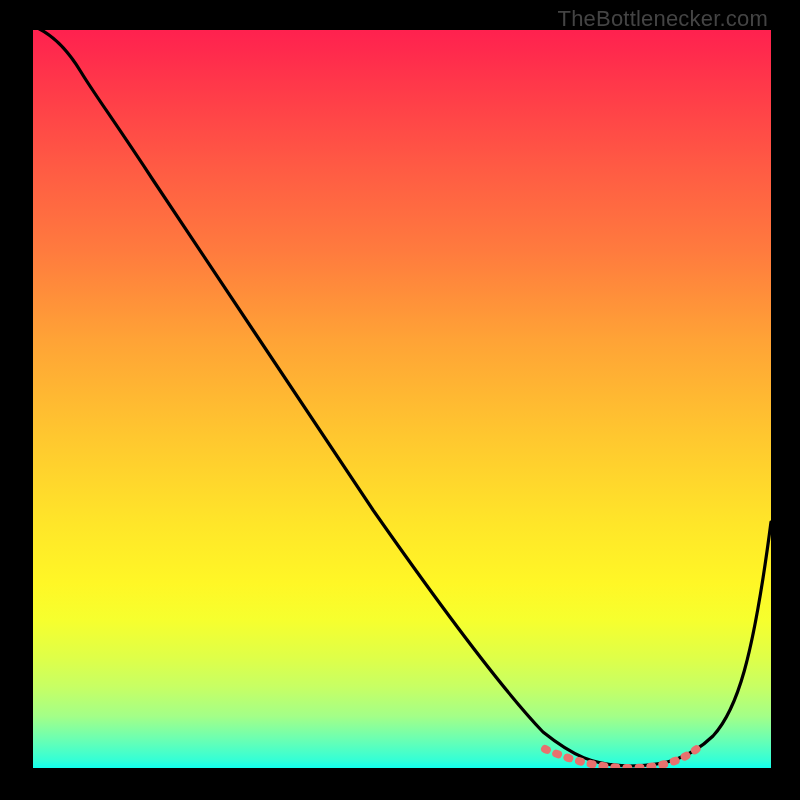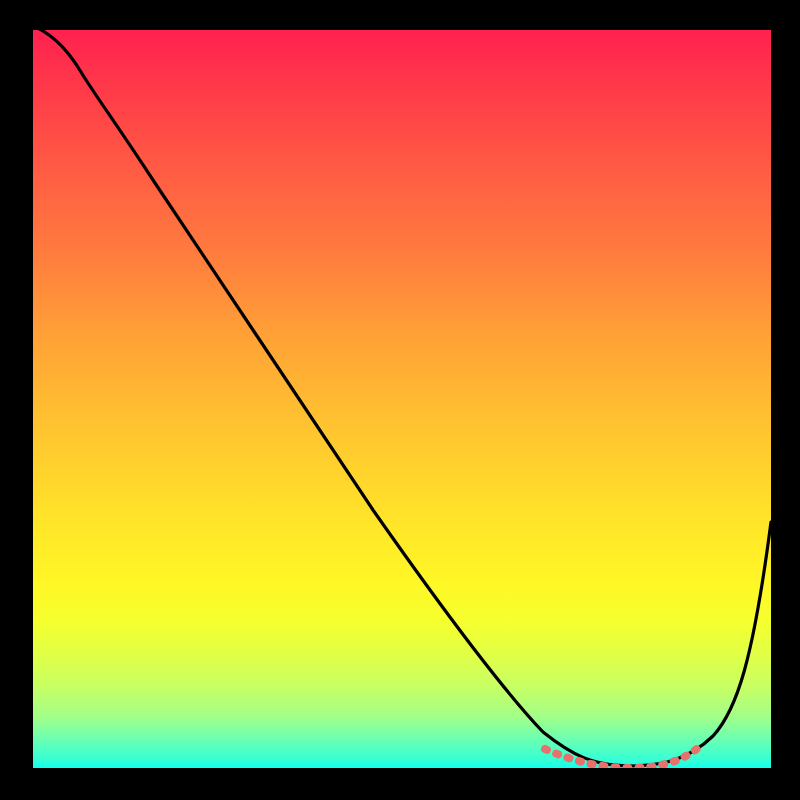--- a/index.html
+++ b/index.html
@@ -59,20 +59,23 @@
     top: 0;
     width: 100%;
     height: 100%;
   }
 </style>
 </head>
 <body>
 
 <div class="outer">
 
+  <div class="brand">
+    <span>TheBottlenecker.com</span>
+  </div>
 
   <div class="plot">
     <svg class="curves" viewBox="0 0 738 738" preserveAspectRatio="none">
 
       <path d="M 0 -4
                C 20 4, 36 22, 48 42
                C 60 62, 82 92, 120 150
                C 180 240, 260 360, 340 480
                C 410 580, 470 660, 510 702
                C 540 726, 560 735, 595 736

